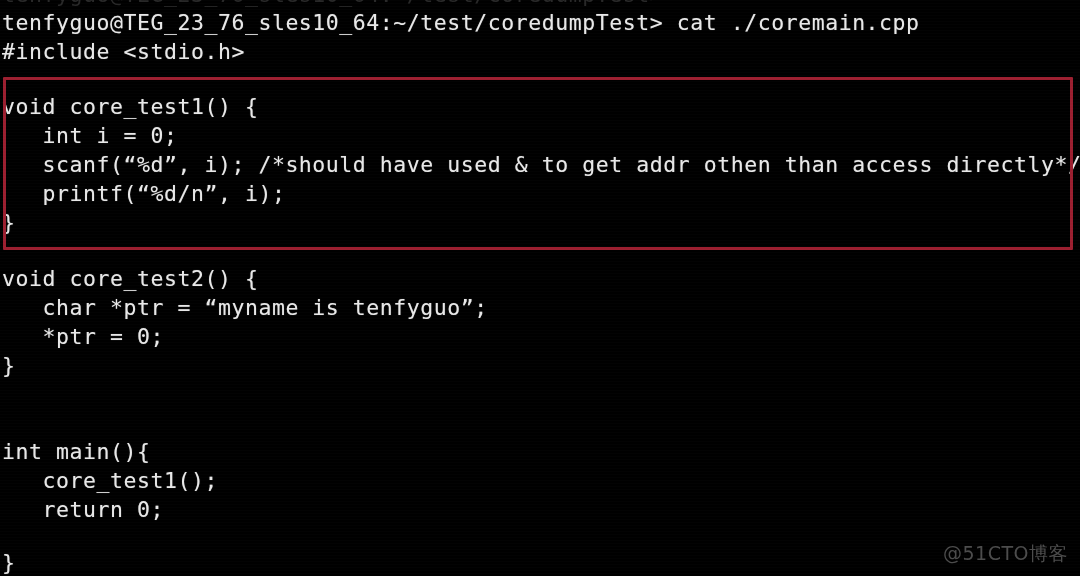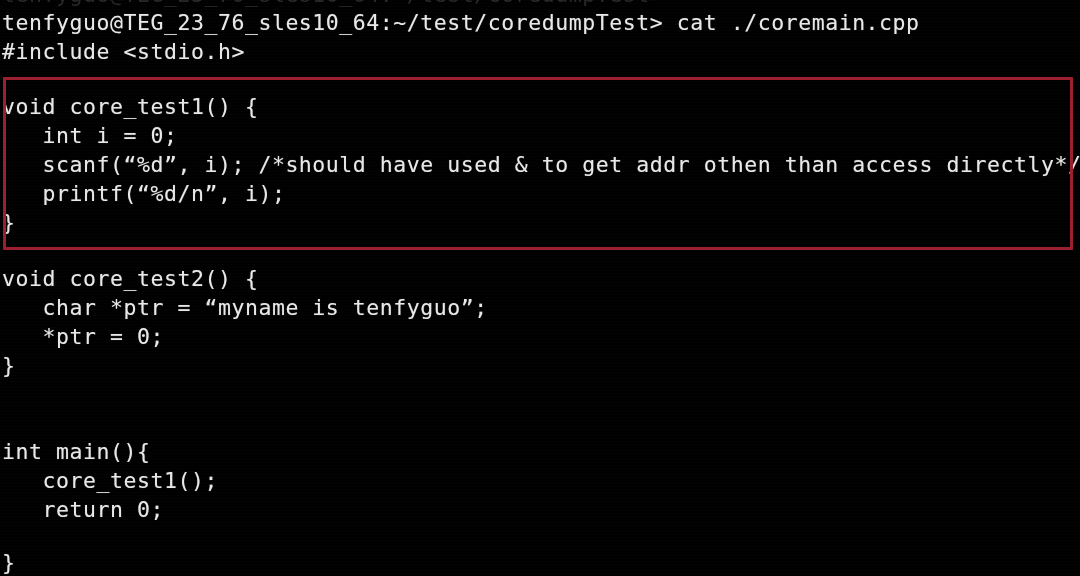--- a/index.html
+++ b/index.html
@@ -120,14 +120,15 @@
     <div class="line" style="top:495px">   return 0;</div>
     <div class="line" style="top:524px"></div>
     <div class="line" style="top:548px">}</div>
 
   </div>
 
   <div id="highlight-box"></div>
 
   <div id="grain"></div>
 
+  <div id="watermark">@51CTO博客</div>
 
 </div>
 
 </body></html>

